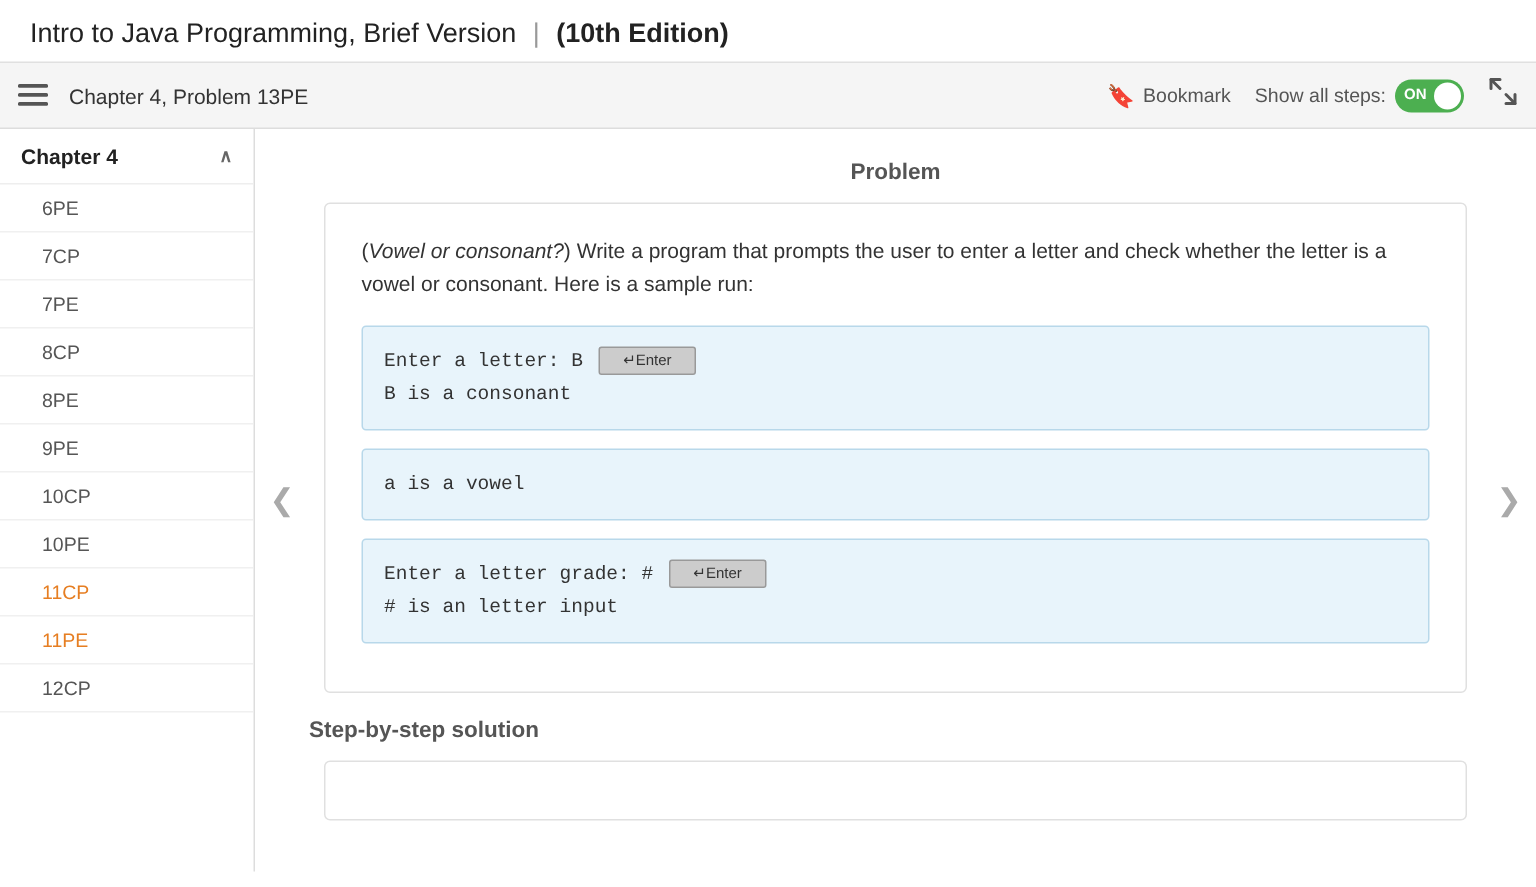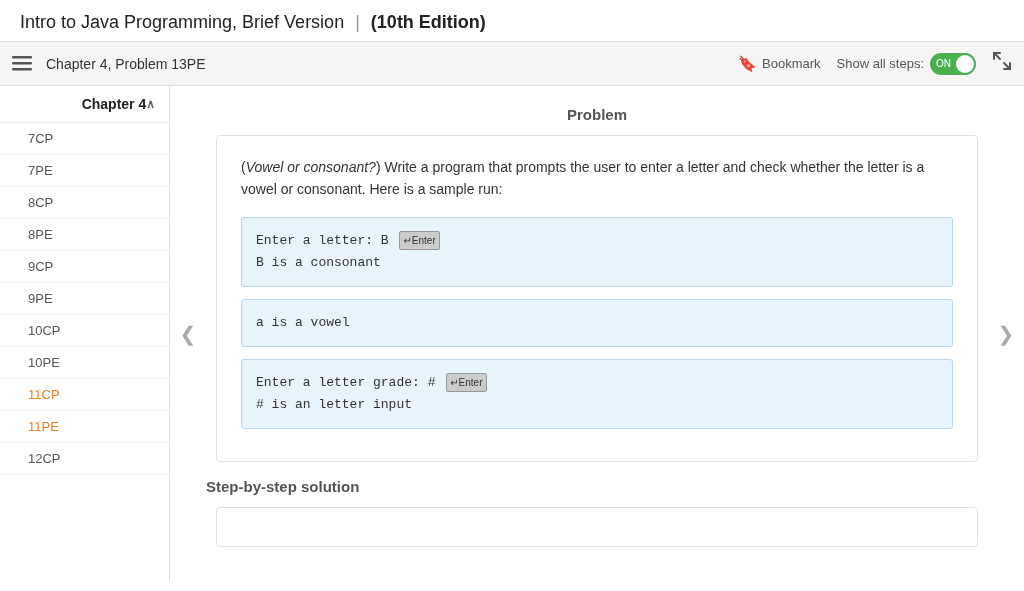--- a/index.html
+++ b/index.html
@@ -85,21 +85,21 @@
     .toggle-knob {
       width: 18px;
       height: 18px;
       background: #fff;
       border-radius: 50%;
       position: absolute;
       right: 2px;
     }
     .toggle-on-text {
       font-size: 10px;
-      font-weight: normal;
+      font-weight: bold;
       color: #fff;
       position: absolute;
       left: 6px;
     }
     .expand-icon {
       font-size: 18px;
       color: #555;
       cursor: pointer;
     }
 
@@ -113,21 +113,21 @@
     .sidebar {
       width: 170px;
       border-right: 1px solid #ddd;
       background: #fff;
       overflow-y: auto;
       flex-shrink: 0;
     }
     .sidebar-chapter-header {
       display: flex;
       align-items: center;
-      justify-content: flex-end;
+      justify-content: space-between;
       padding: 10px 14px;
       font-weight: bold;
       font-size: 14px;
       color: #222;
       border-bottom: 1px solid #eee;
     }
     .sidebar-chevron {
       font-size: 12px;
       color: #666;
     }
@@ -201,21 +201,21 @@
       color: #333;
       margin-bottom: 12px;
       line-height: 1.7;
     }
     .code-block .enter-key {
       display: inline-block;
       background: #ccc;
       border: 1px solid #999;
       border-radius: 2px;
       font-size: 10px;
-      padding: 0px 3px;
+      padding: 0px 15px;
       margin-left: 3px;
       vertical-align: middle;
       color: #333;
       font-family: Arial, sans-serif;
     }
 
     .step-solution-title {
       text-align: left;
       font-weight: bold;
       font-size: 15px;
@@ -274,25 +274,25 @@
 </div>
 
 <div class="main-layout">
 
   <div class="sidebar">
     <div class="sidebar-chapter-header">
       <span>Chapter 4</span>
       <span class="sidebar-chevron">∧</span>
     </div>
 
+    <div class="sidebar-item"><span>6PE</span></div>
     <div class="sidebar-item"><span>7CP</span></div>
     <div class="sidebar-item"><span>7PE</span></div>
     <div class="sidebar-item"><span>8CP</span></div>
     <div class="sidebar-item"><span>8PE</span></div>
-    <div class="sidebar-item"><span>9CP</span></div>
     <div class="sidebar-item"><span>9PE</span></div>
     <div class="sidebar-item"><span>10CP</span></div>
     <div class="sidebar-item"><span>10PE</span></div>
     <div class="sidebar-item active" style="color: rgb(230, 126, 34);"><span>11CP</span></div>
     <div class="sidebar-item active" style="color: rgb(230, 126, 34);"><span>11PE</span></div>
     <div class="sidebar-item"><span>12CP</span></div>
   </div>
 
   <div class="content-area">
 

